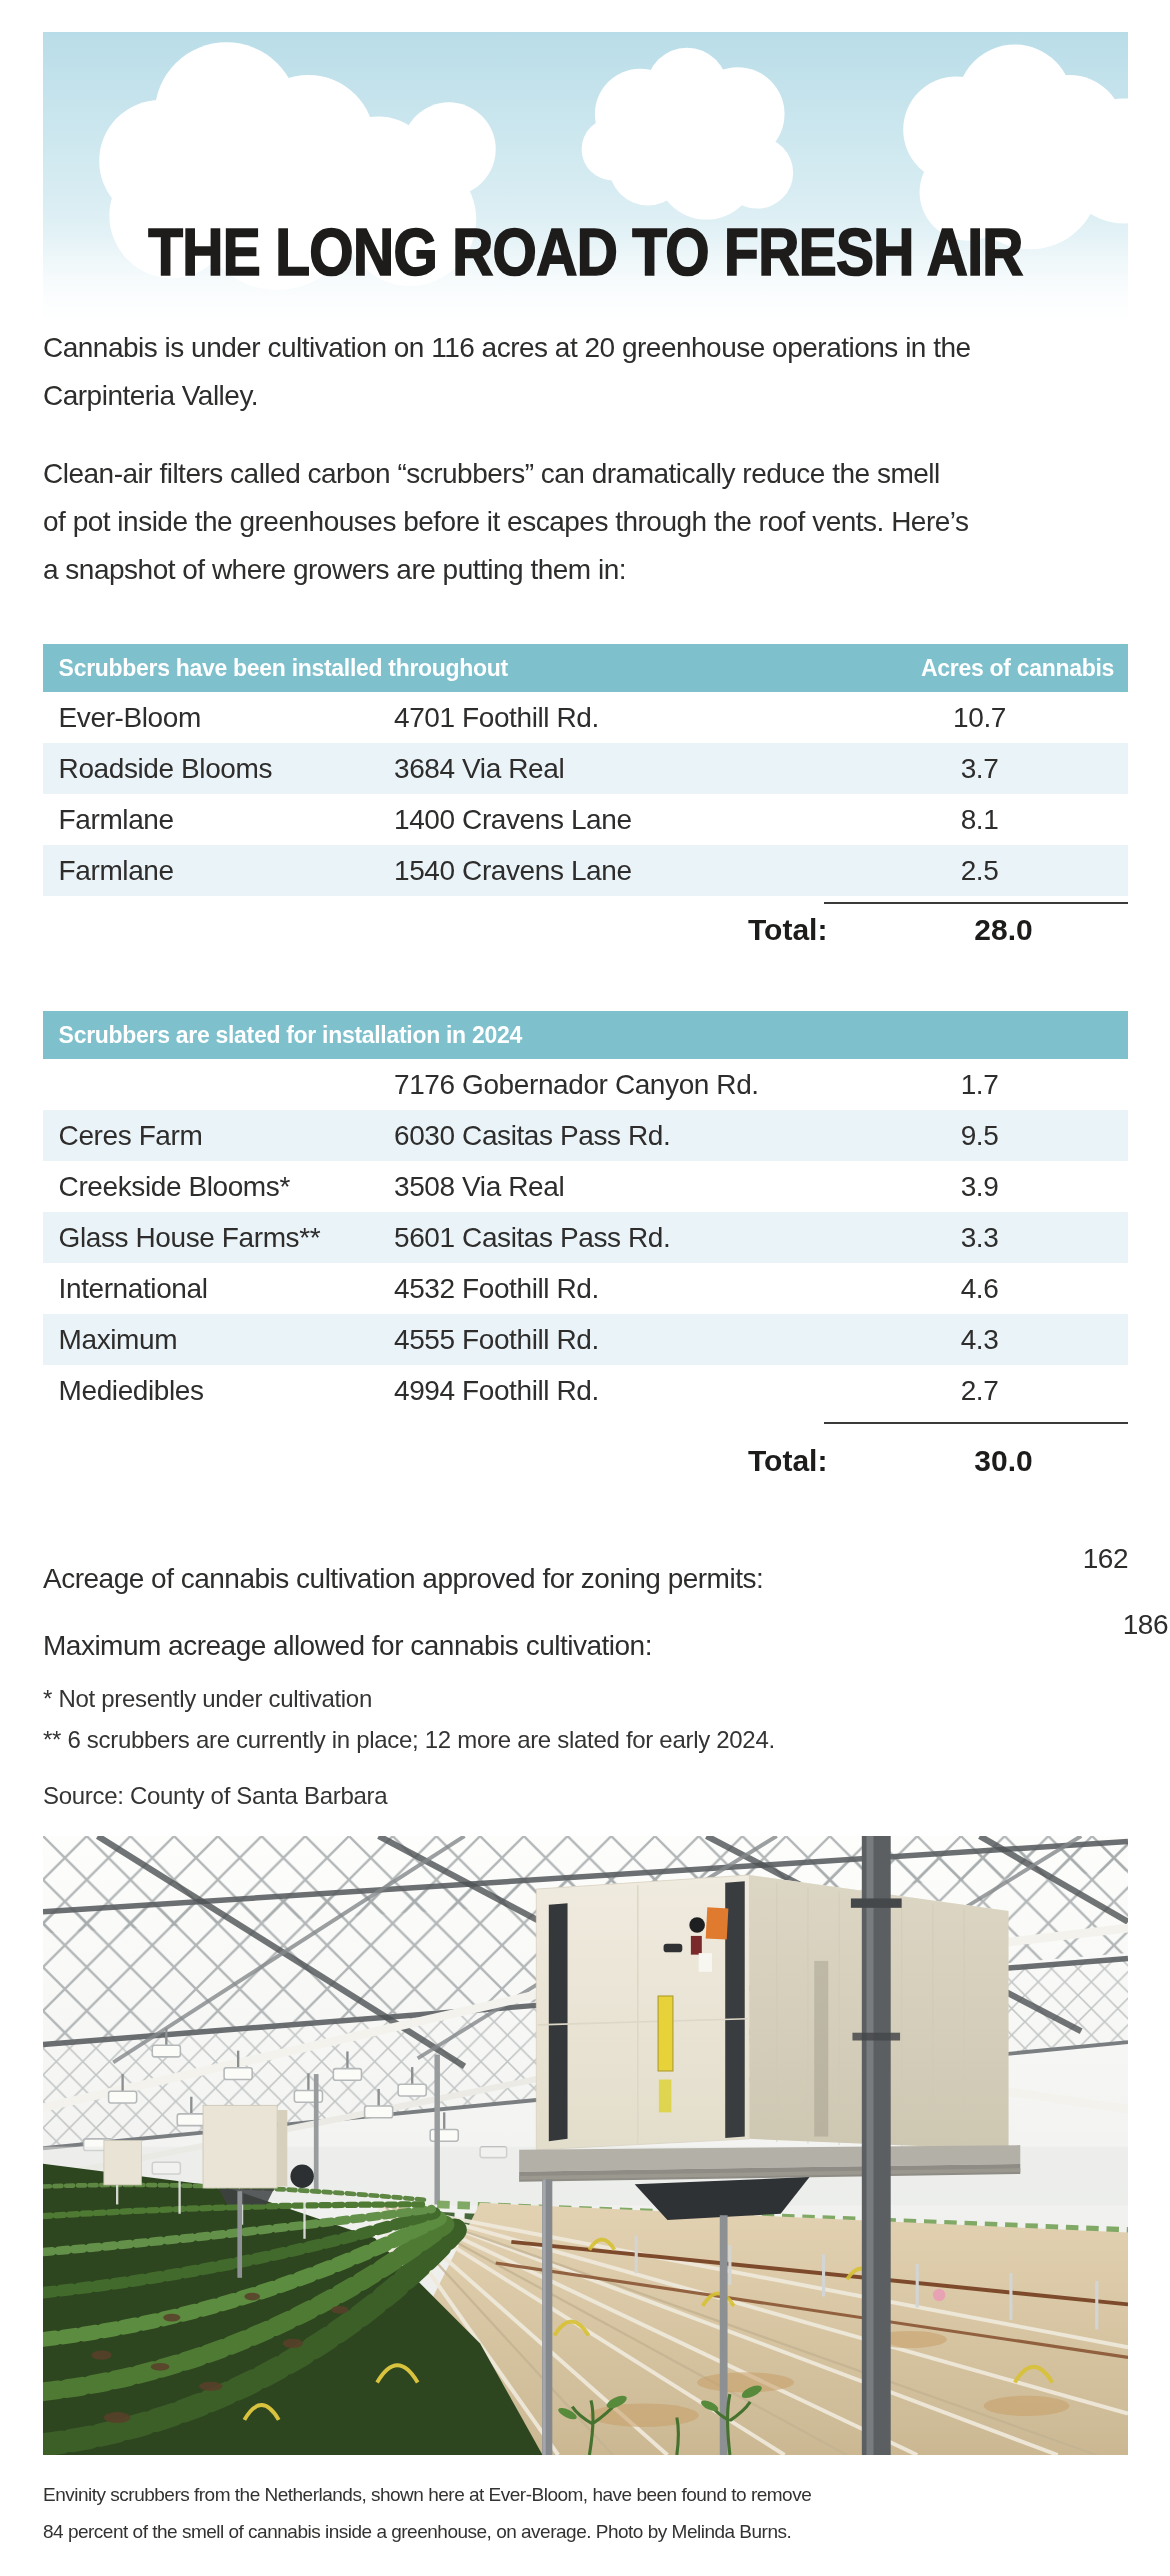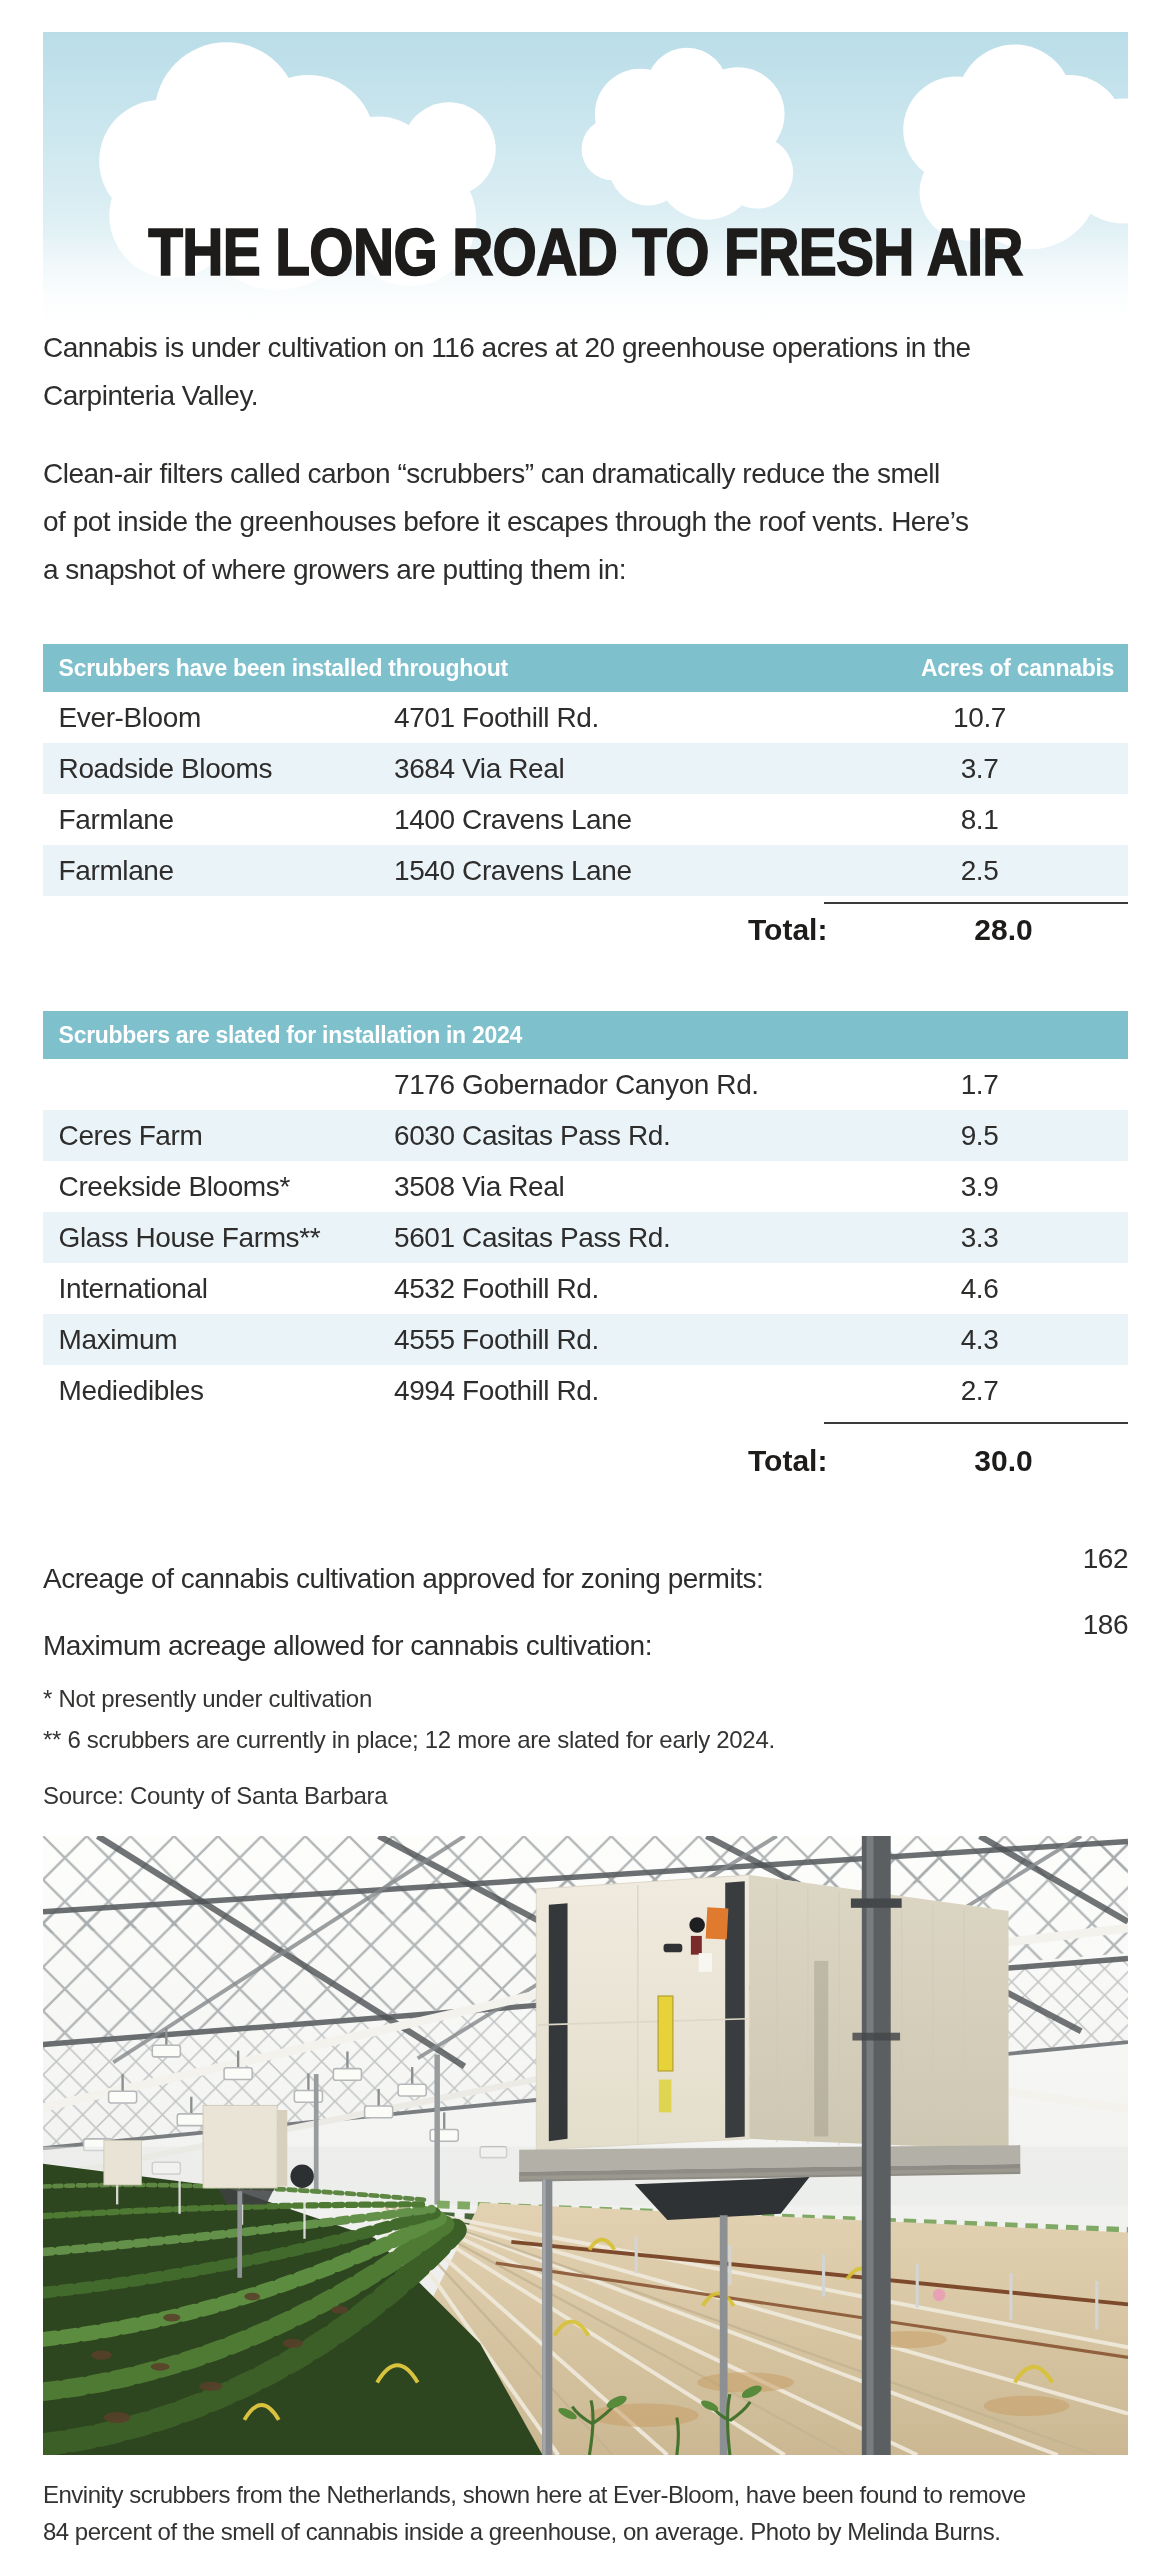--- a/index.html
+++ b/index.html
@@ -27,27 +27,27 @@
   .c-acres{text-align:center;}
   .sumline{width:304px;height:1.6px;background:#3a3a38;margin-left:auto;margin-top:6.2px;}
   .totrow{margin-top:9.4px;height:34px;display:grid;grid-template-columns:351px 437px 297px;
           align-items:center;font-size:30px;font-weight:bold;color:#1d1c1b;gap:12px;}
   .totrow.mt26{margin-top:20px;}
   .tot-label{grid-column:2;text-align:right;padding-right:15.6px;}
   .tot-value{text-align:center;}
   .stats{top:1522px;left:43px;width:1085px;}
   .stat{display:grid;grid-template-columns:788px 297px;align-items:center;height:44px;
         font-size:28px;letter-spacing:-0.5px;}
-  .stat+.stat{margin-top:22.6px;}
+  .stat+.stat{margin-top:22.6px;gap:40px;}
   .stat .val{text-align:right;}
   .foot{top:1686px;left:43px;width:1085px;font-size:24px;letter-spacing:-0.3px;color:#353433;}
   .fn{margin:0 0 15.6px 0;line-height:25px;white-space:nowrap;}
   .src{margin-top:31px;line-height:25px;white-space:nowrap;}
   .photo{top:1836px;left:43px;width:1085px;height:619px;}
-  .caption{top:2476px;left:43px;width:1085px;font-size:24px;line-height:37px;
+  .caption{top:2476px;left:43px;width:1085px;font-size:19px;line-height:37px;
            letter-spacing:-0.5px;color:#333231;}
 </style>
 </head>
 <body>
 
 <div class="page">
 
   <svg class="abs sky" viewBox="0 0 1390 389" preserveAspectRatio="none">
     <defs>
       <linearGradient id="skyg" x1="0" y1="0" x2="0" y2="1">

